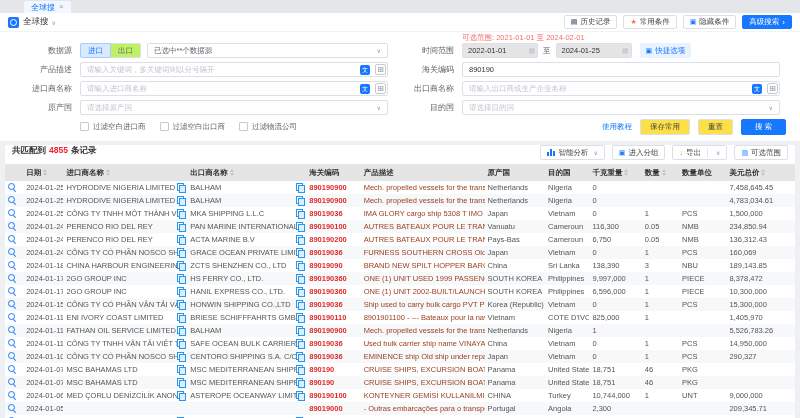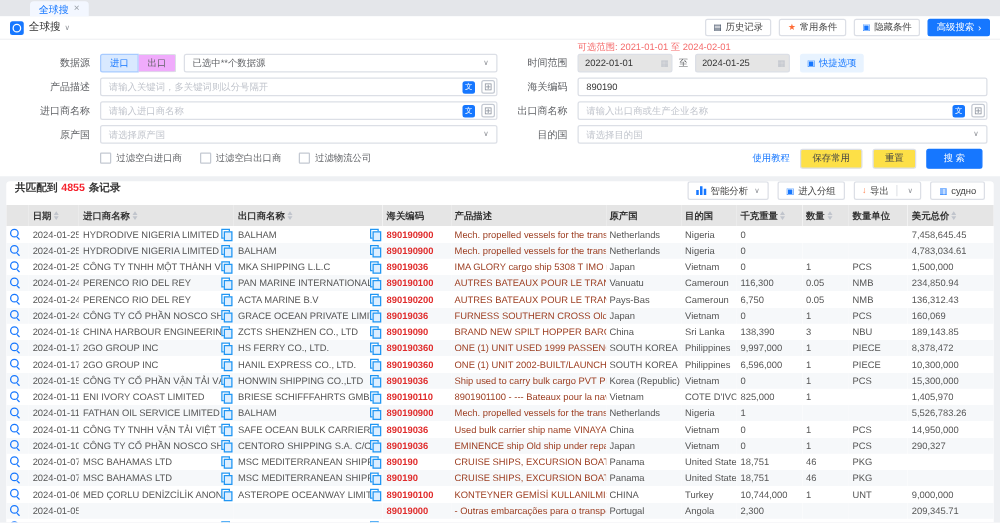--- a/index.html
+++ b/index.html
@@ -29,23 +29,23 @@
   .ic-hide { color:#1677ff; }
   .tbtn.primary { background:#1677ff; border-color:#1677ff; color:#fff; }
   .tbtn.primary .arrow { font-size:8px; }
 
   
   .filters { background:#fff; padding:11px 8px 3px 8px; display:flex; position:relative; border-top:1px solid #f2f3f5;}
   .fcol { width:50%; position:relative; }
   .frow { display:flex; align-items:center; height:15px; margin-bottom:4px; }
   .flabel { width:72px; text-align:right; padding-right:8px; font-size:8px; color:#606266; flex:none; white-space:nowrap; }
   .fcol.right .flabel { width:62px; }
-  .ffield { flex:1; display:flex; align-items:center; margin-right:2px; position:relative; }
+  .ffield { flex:1; display:flex; align-items:center; margin-right:12px; position:relative; }
   .seg { display:flex; margin-right:6px; flex:none; }
-  .seg .segbtn { font-size:7.5px; padding:0 7px; height:15px; line-height:13px; border:1px solid #dcdfe6; background:#f0abfc; color:#606266; }
+  .seg .segbtn { font-size:7.5px; padding:0 7px; height:15px; line-height:13px; border:1px solid #dcdfe6; background:#bef264; color:#606266; }
   .seg .segbtn:first-child { border-radius:2px 0 0 2px; }
   .seg .segbtn:last-child { border-radius:0 2px 2px 0; border-left:none; }
   .seg .segbtn.active { background:#d9e9ff; color:#1677ff; border-color:#a8cbff; }
   .selectbox { flex:1; height:15px; border:1px solid #dcdfe6; border-radius:2px; display:flex; align-items:center;
                padding:0 6px; font-size:7.5px; color:#606266; background:#fff; justify-content:space-between; }
   .selectbox.placeholder { color:#c0c4cc; }
   .finput { flex:1; height:15px; border:1px solid #dcdfe6; border-radius:2px; font-size:7.5px; color:#333;
             padding:0 24px 0 6px; background:#fff; font-family:inherit; }
   .finput::placeholder { color:#c0c4cc; }
   .in-icon { position:absolute; right:18px; width:10px; height:10px; background:#1677ff; border-radius:2px;
@@ -275,21 +275,21 @@
           <span>进入分组</span>
         </div>
         <div class="rbtn">
           <span class="ic ic-orange">↓</span>
           <span>导出</span>
           <span class="divider"></span>
           <span class="caret">∨</span>
         </div>
         <div class="rbtn">
           <span class="ic ic-blue">▥</span>
-          <span>судно</span>
+          <span>可选范围</span>
         </div>
       </div>
 
       <table>
         <colgroup>
           <col style="width:18px">
             <col style="width:40px">
             <col style="width:123px">
             <col style="width:118px">
           <col style="width:54px">

